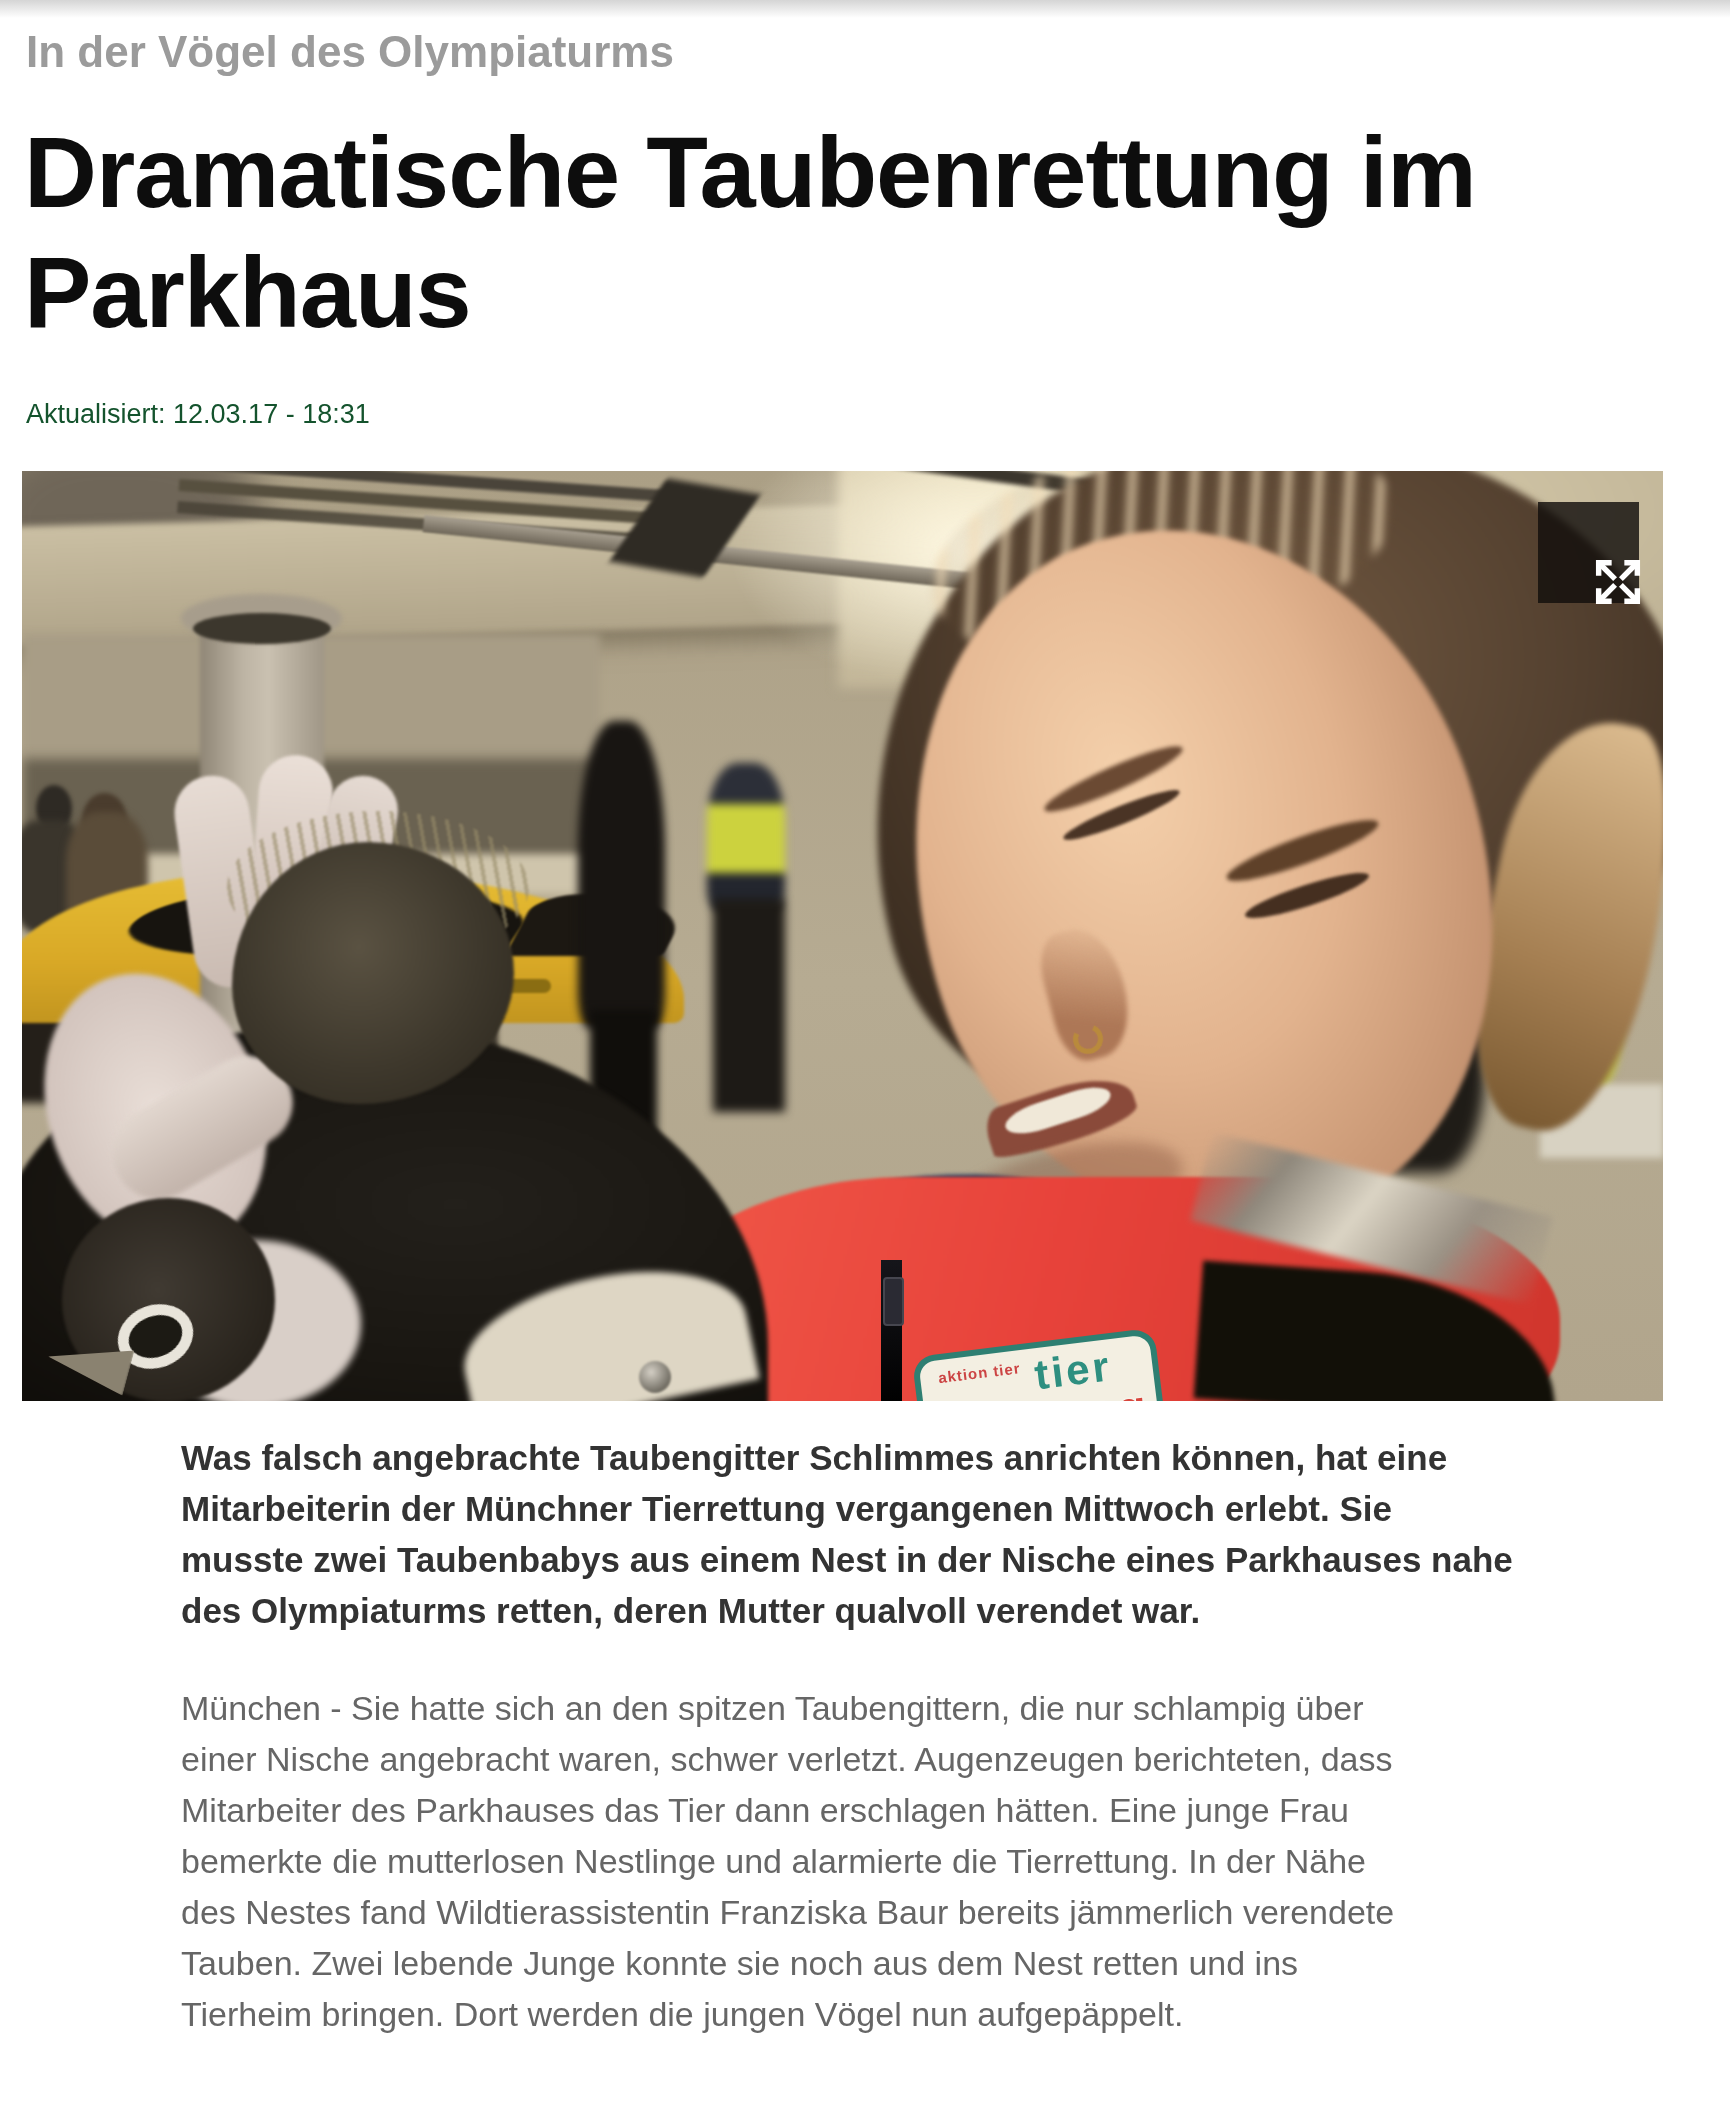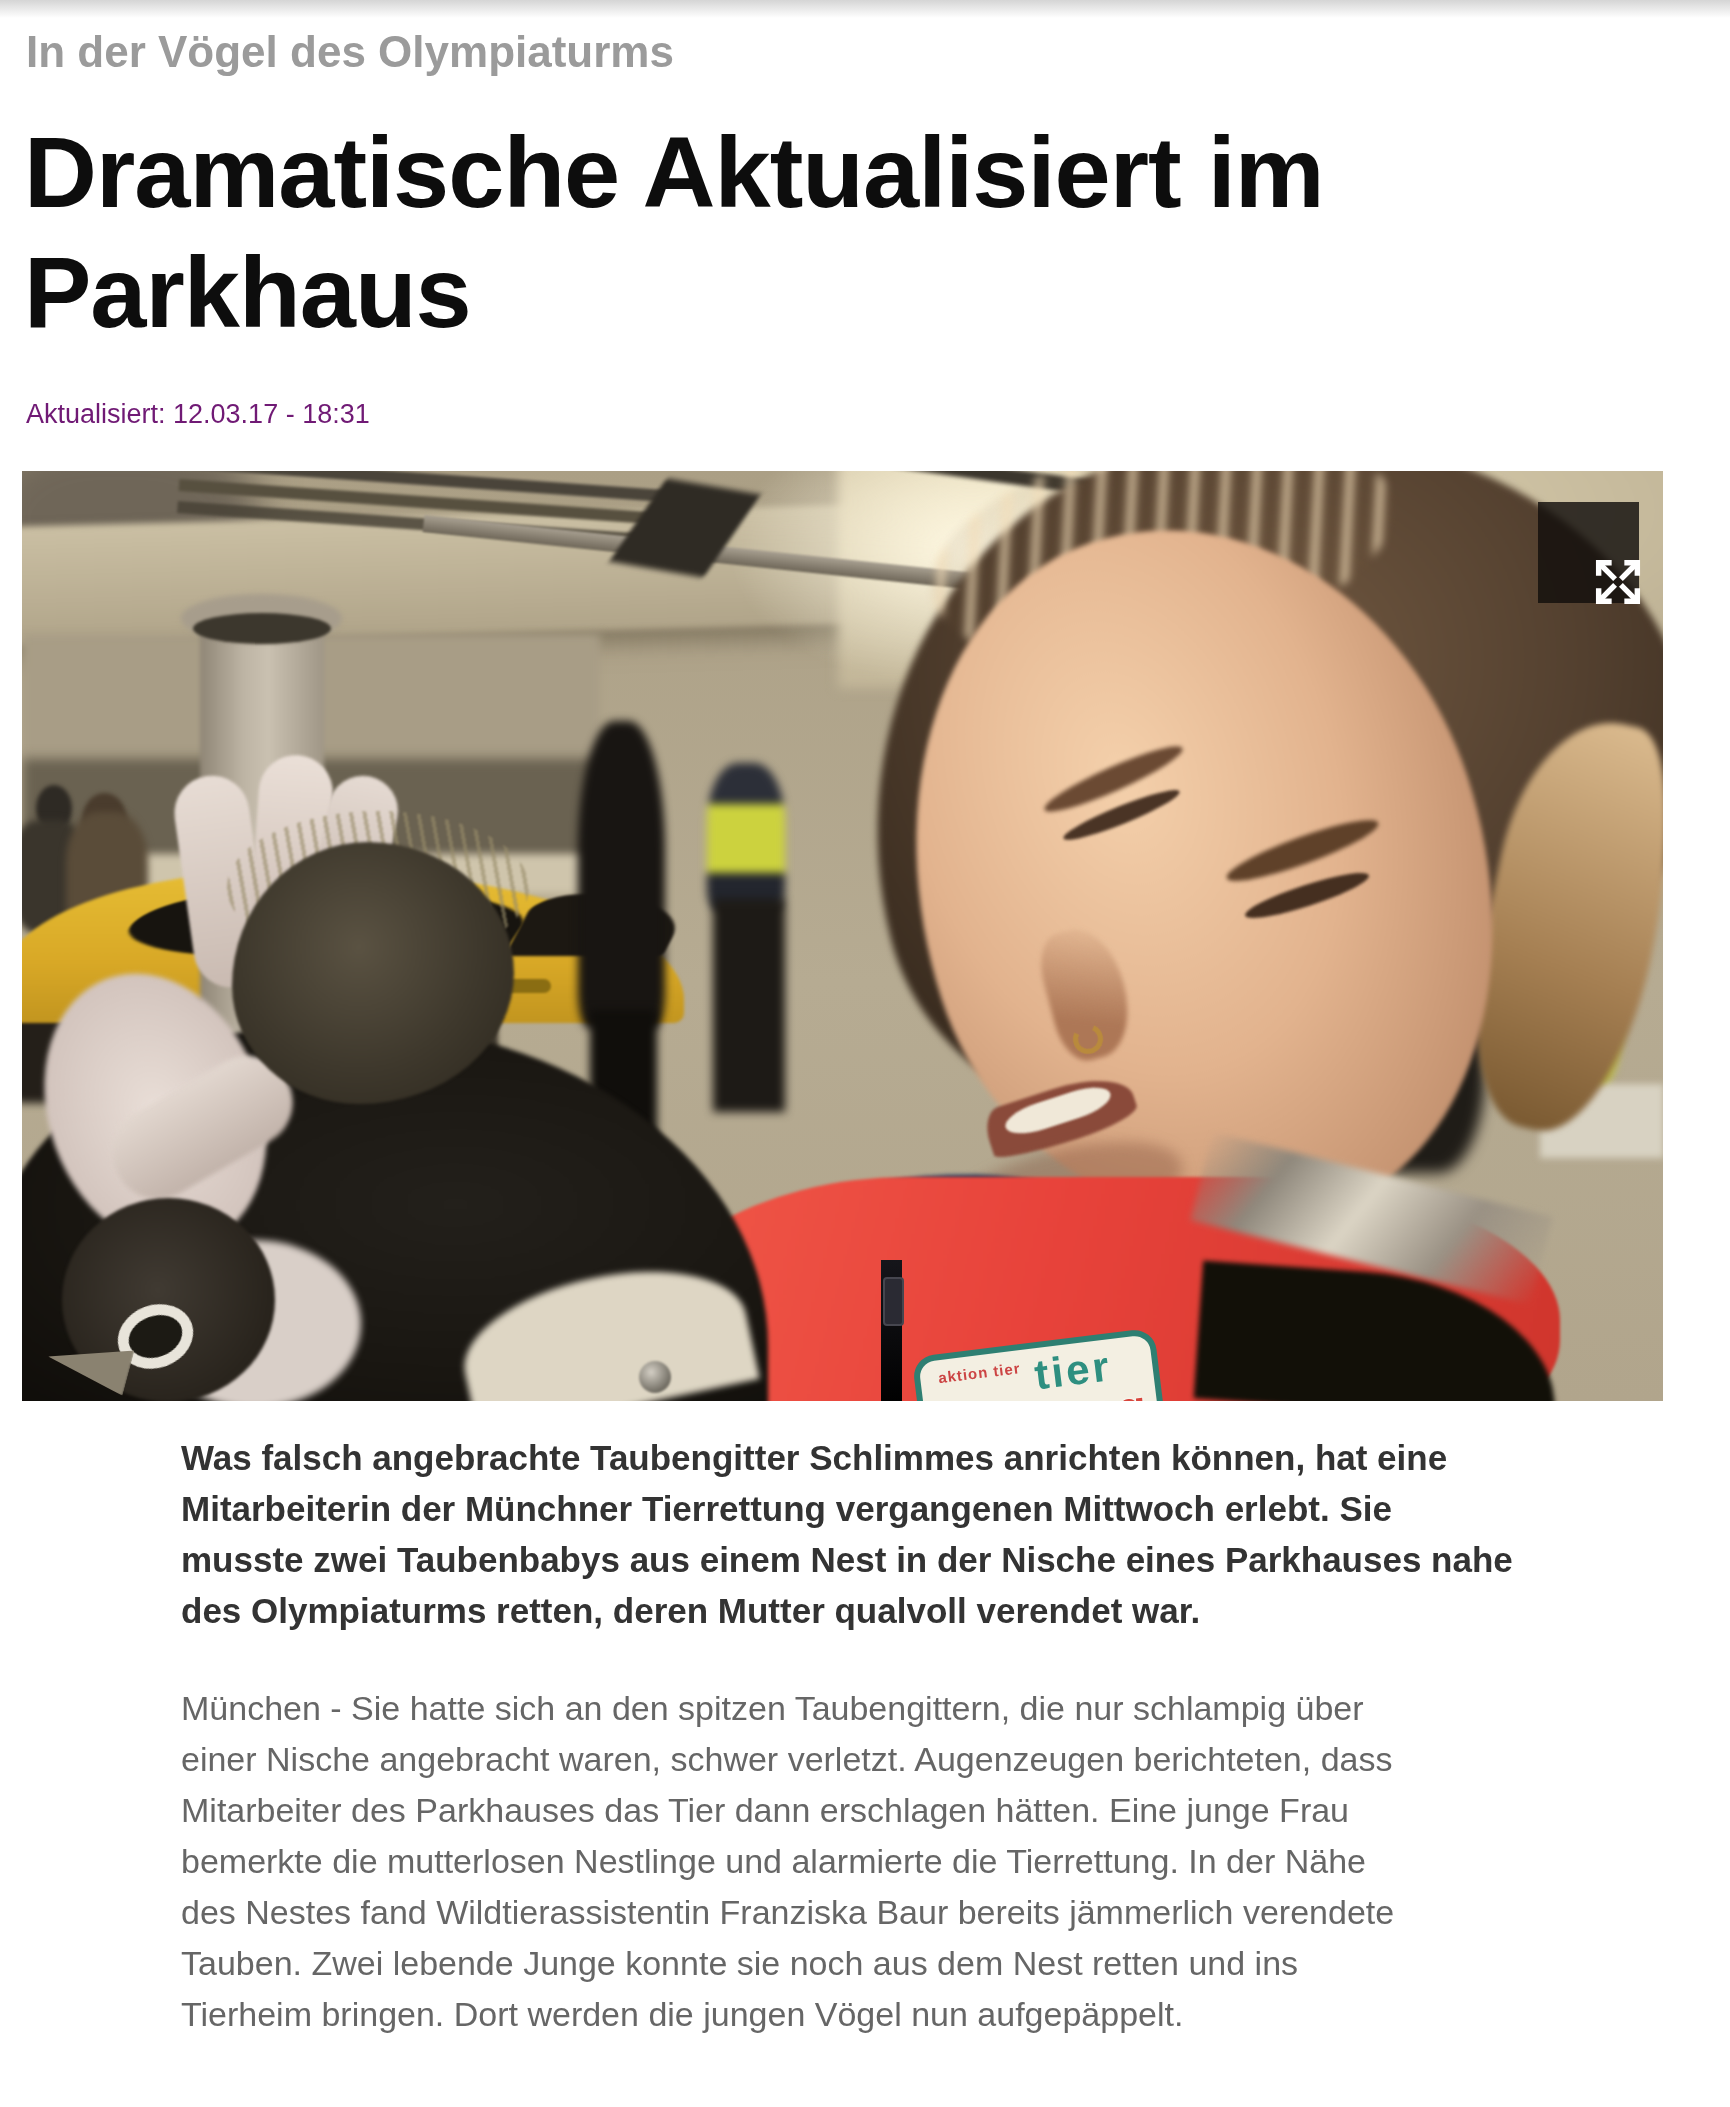--- a/index.html
+++ b/index.html
@@ -13,21 +13,21 @@
 
   .kicker {
     margin:9px 0 0 4px;
     font-size:44px; font-weight:bold; color:#9b9b9b; line-height:1.15;
   }
   .headline {
     margin:35px 0 0 2px;
     font-size:101px; font-weight:bold; color:#0d0d0d;
     line-height:1.185; letter-spacing:-1px; white-space:pre-line;
   }
-  .timestamp { margin:47px 0 0 4px; font-size:27px; color:#701a75; }
+  .timestamp { margin:47px 0 0 4px; font-size:27px; color:#14532d; }
 
   
   .photo {
     margin-top:41px; width:1641px; height:930px;
     position:relative; overflow:hidden; background:#b4a88f;
   }
   .photo * { position:absolute; }
 
   .ph-base { inset:0; background:linear-gradient(180deg,#ab9f85 0%,#b6ab92 55%,#b1a58c 100%); }
   .ph-corner-dark { left:-40px; top:-40px; width:277px; height:188px; background:#6f6658; filter:blur(20px); border-radius:40%; }
@@ -204,21 +204,21 @@
 </style>
 </head>
 <body>
 
 <div class="top-gradient"></div>
 
 <div class="article">
 
   <div class="kicker">In der Vögel des Olympiaturms</div>
 
-  <h1 class="headline">Dramatische Aktualisiert im
+  <h1 class="headline">Dramatische Taubenrettung im
 Parkhaus</h1>
 
   <div class="timestamp">Aktualisiert: 12.03.17 - 18:31</div>
 
   <figure class="photo" style="margin:41px 0 0 0;">
     <div class="ph-base"></div>
     <div class="ph-corner-dark"></div>
     <div class="ph-beam"></div>
     <div class="ph-ceiling-right"></div>
     <div class="ph-flare"></div>

